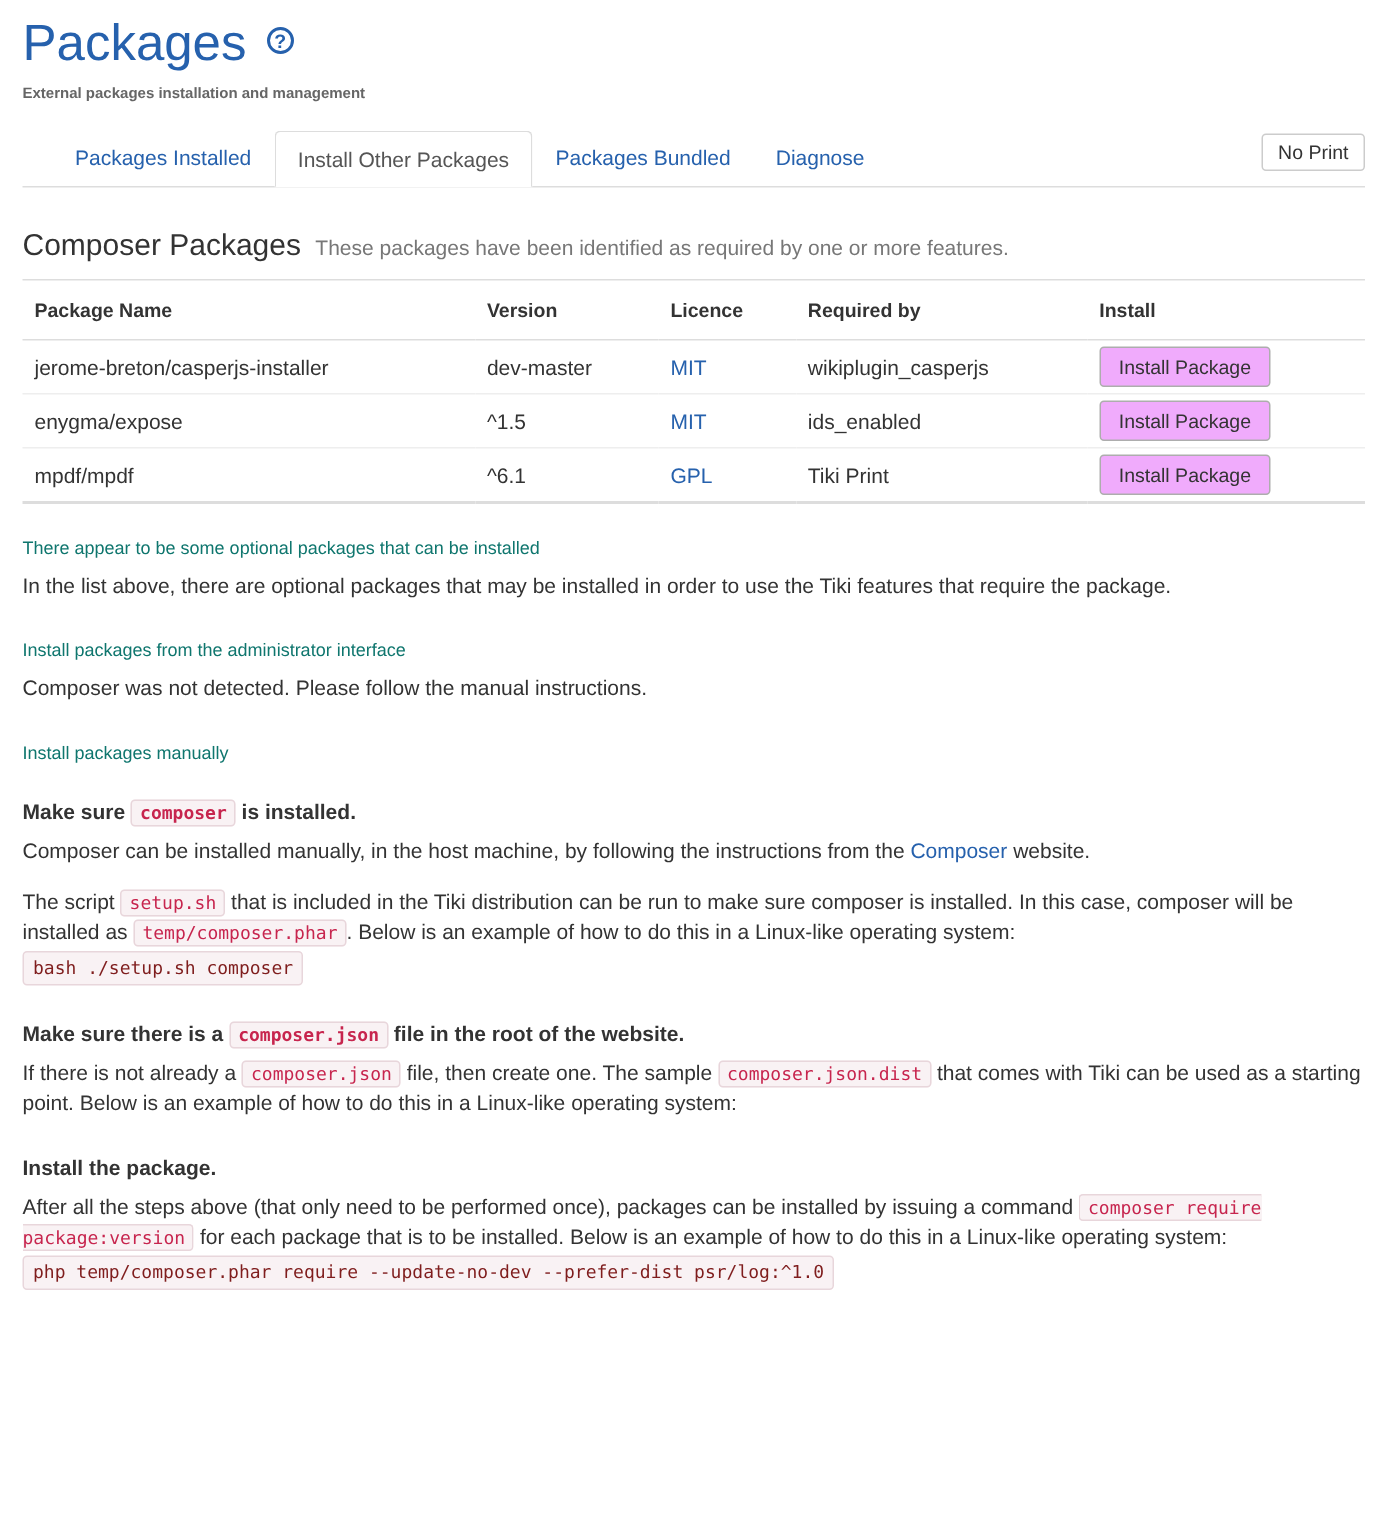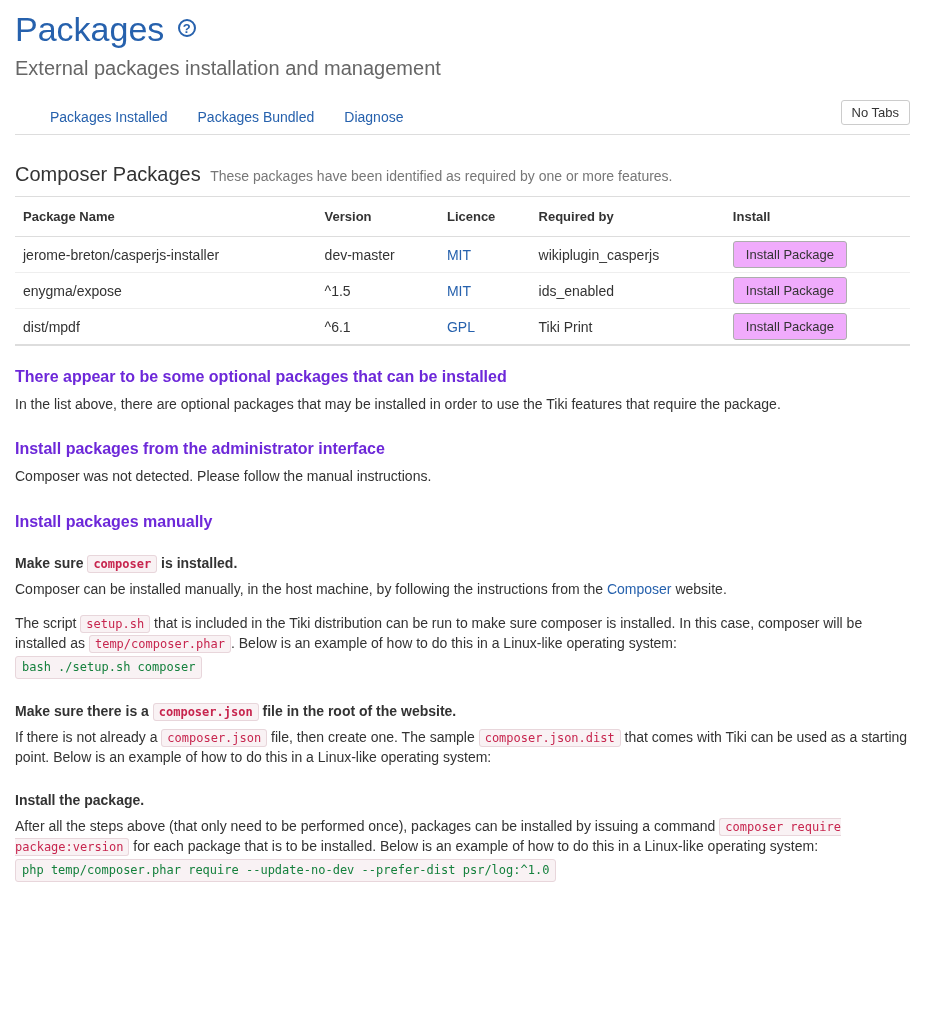--- a/index.html
+++ b/index.html
@@ -28,22 +28,23 @@
   font-weight: bold;
   text-align: center;
   line-height: 15px;
   vertical-align: middle;
   margin-left: 4px;
   position: relative;
   top: -4px;
 }
 .subtitle {
   color: #666;
-  font-size: 20px;
+  font-size: 10px;
   margin-bottom: 18px;
+  font-weight: bold;
 }
 .tabs-row {
   display: flex;
   align-items: center;
   border-bottom: 1px solid #ddd;
   position: relative;
   margin-bottom: 28px;
 }
 .tabs {
   display: flex;
@@ -127,25 +128,25 @@
   color: #333;
   cursor: pointer;
 }
 .body-text {
   font-size: 14px;
   color: #333;
   margin: 8px 0 14px 0;
   line-height: 1.45;
 }
 .subhead {
-  font-size: 16px;
-  font-weight: 700;
+  font-size: 12px;
+  font-weight: 400;
   margin-top: 26px;
   margin-bottom: 6px;
-  color: #6d28d9;
+  color: #0f766e;
 }
 .subhead3 {
   font-size: 14px;
   font-weight: 700;
   margin-top: 24px;
   margin-bottom: 6px;
   color: #333;
 }
 code.inline {
   font-family: "SFMono-Regular", Consolas, Menlo, monospace;
@@ -153,44 +154,45 @@
   color: #c7254e;
   background: #f9f2f4;
   border: 1px solid #e8d6db;
   border-radius: 3px;
   padding: 1px 5px;
 }
 code.block {
   display: inline-block;
   font-family: "SFMono-Regular", Consolas, Menlo, monospace;
   font-size: 12px;
-  color: #15803d;
+  color: #7f1d1d;
   background: #f9f2f4;
   border: 1px solid #e8d6db;
   border-radius: 3px;
   padding: 2px 6px;
   margin-top: 2px;
 }
 </style>
 </head>
 <body>
 
 <h1 class="page-title">
   <span>Packages</span>
   <span class="help-icon">?</span>
 </h1>
 <div class="subtitle">External packages installation and management</div>
 
 <div class="tabs-row">
   <div class="tabs">
     <div class="tab">Packages Installed</div>
+    <div class="tab active">Install Other Packages</div>
     <div class="tab">Packages Bundled</div>
     <div class="tab">Diagnose</div>
   </div>
-  <button class="no-tabs-btn">No Tabs</button>
+  <button class="no-tabs-btn">No Print</button>
 </div>
 
 <div class="section-heading">
   <span>Composer Packages</span>
   <span class="sub">These packages have been identified as required by one or more features.</span>
 </div>
 <hr class="sep">
 
 <table class="pkg">
   <thead>
@@ -211,21 +213,21 @@
       <td><button class="install-btn">Install Package</button></td>
     </tr>
     <tr>
       <td>enygma/expose</td>
       <td>^1.5</td>
       <td><span class="link">MIT</span></td>
       <td>ids_enabled</td>
       <td><button class="install-btn">Install Package</button></td>
     </tr>
     <tr>
-      <td>dist/mpdf</td>
+      <td>mpdf/mpdf</td>
       <td>^6.1</td>
       <td><span class="link">GPL</span></td>
       <td>Tiki Print</td>
       <td><button class="install-btn">Install Package</button></td>
     </tr>
   </tbody>
 </table>
 
 <div class="subhead" style="margin-top:22px;">There appear to be some optional packages that can be installed</div>
 <div class="body-text">In the list above, there are optional packages that may be installed in order to use the Tiki features that require the package.</div>

